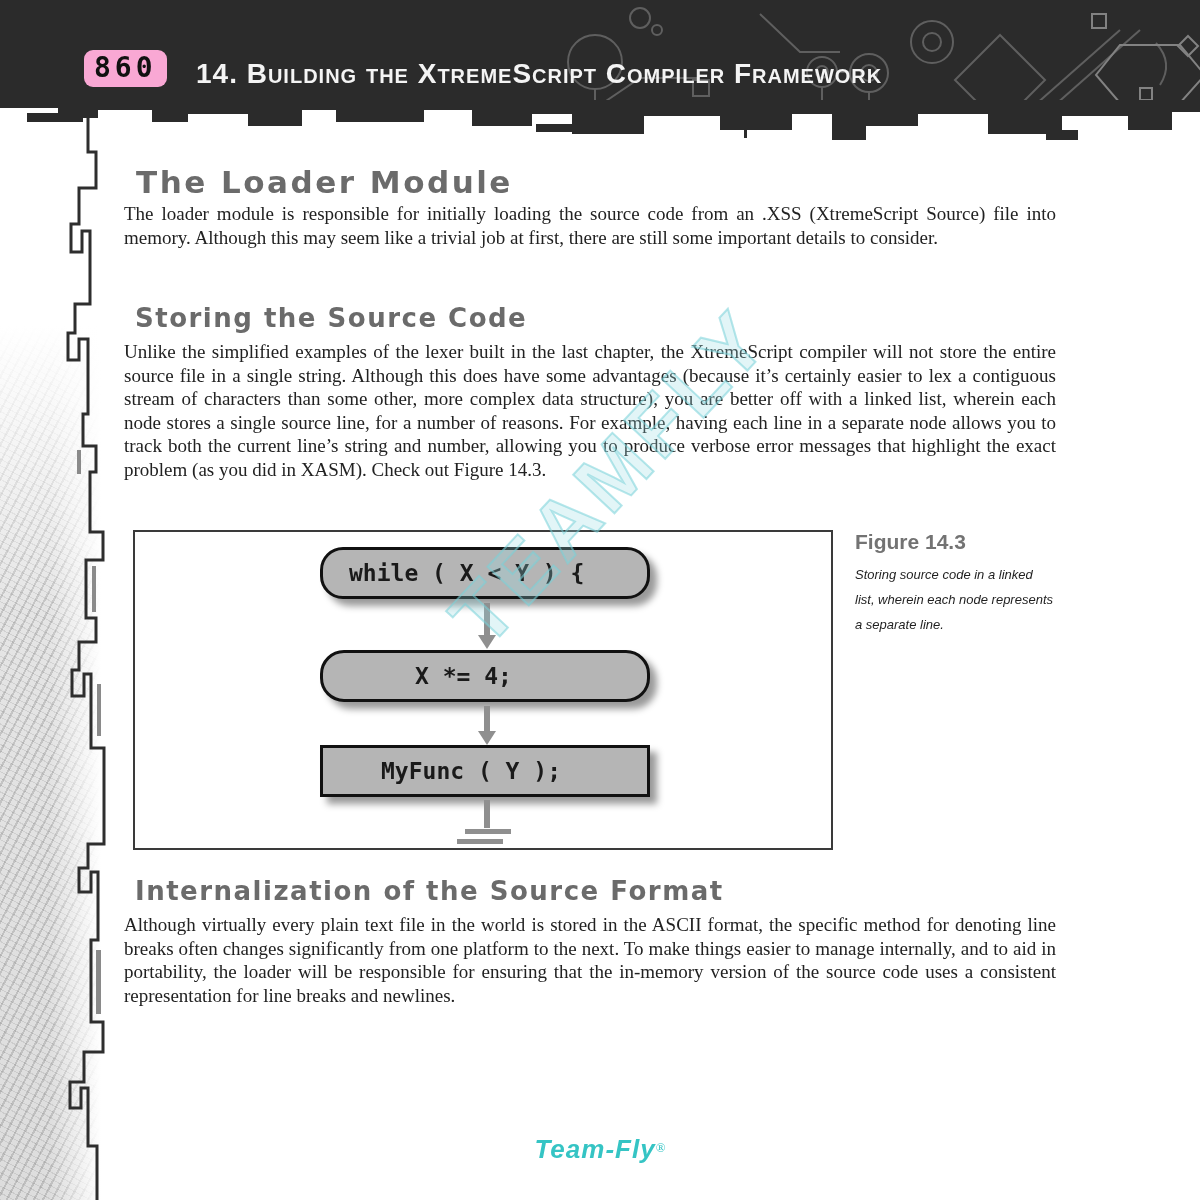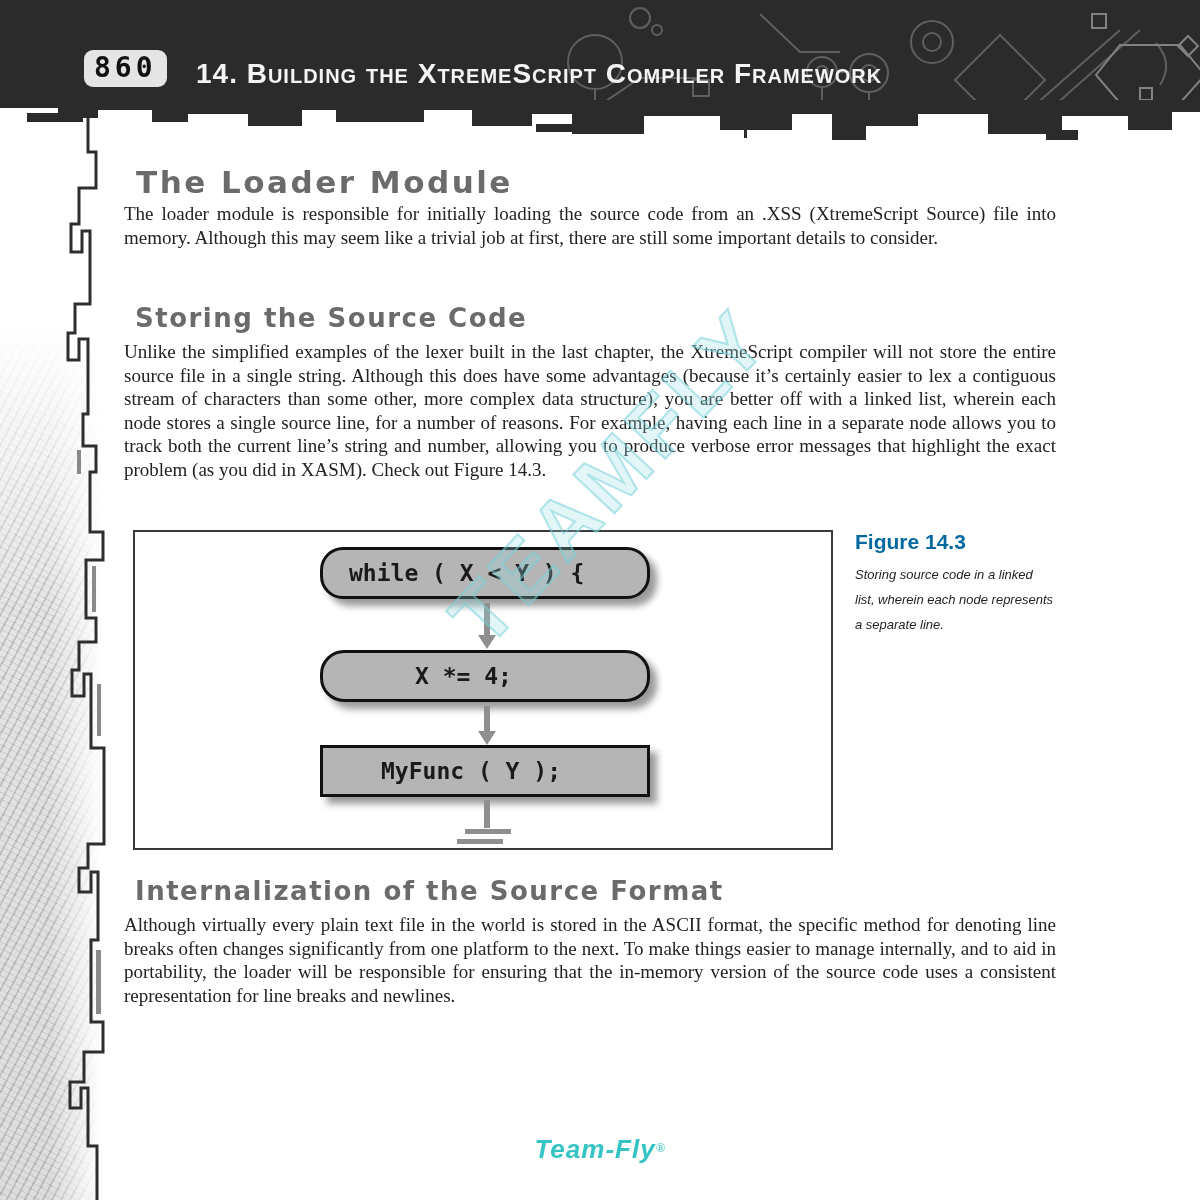--- a/index.html
+++ b/index.html
@@ -3,21 +3,21 @@
 <meta charset="utf-8">
 <style>
   html,body{margin:0;padding:0;}
   body{width:1200px;height:1200px;position:relative;overflow:hidden;background:#ffffff;
        font-family:"Liberation Serif",serif;}
 
   
   .header-bar{position:absolute;left:0;top:0;width:1200px;height:105px;background:#2b2b2b;z-index:3;}
   .circuit{position:absolute;left:0;top:0;z-index:1;}
   .skyline{position:absolute;left:0;top:100px;z-index:3;}
-  .page-num{position:absolute;left:84px;top:50px;z-index:4;background:#e5e5e5;color:#111;
+  .page-num{position:absolute;left:84px;top:50px;z-index:4;background:#f9a8d4;color:#111;
             border-radius:9px;padding:4px 10px 5px;font-family:"DejaVu Sans Mono",monospace;
             font-weight:bold;font-size:28px;letter-spacing:4px;line-height:1;}
   .chapter-title{position:absolute;left:196px;top:58px;z-index:4;color:#f4f4f4;
                  font-family:"Liberation Sans",sans-serif;font-weight:bold;font-size:28px;
                  font-variant:small-caps;letter-spacing:1px;white-space:nowrap;}
 
   
   .edge-svg{position:absolute;left:0;top:100px;z-index:2;}
   .left-texture{position:absolute;left:0;top:290px;width:112px;height:910px;z-index:0;
      background-image:
@@ -55,21 +55,21 @@
   .arrow .head{width:0;height:0;border-left:9px solid transparent;border-right:9px solid transparent;
                border-top:14px solid #8f8f8f;margin-left:-1px;}
   #arrow1{top:71px;} #arrow1 .stem{height:32px;}
   #arrow2{top:174px;} #arrow2 .stem{height:25px;}
   .term-stem{position:absolute;left:349px;top:268px;width:6px;height:28px;background:#8f8f8f;}
   .term-bar1{position:absolute;left:330px;top:297px;width:46px;height:5px;background:#8f8f8f;}
   .term-bar2{position:absolute;left:322px;top:307px;width:46px;height:5px;background:#8f8f8f;}
 
   .fig-caption{position:absolute;left:855px;top:530px;width:200px;z-index:2;
                font-family:"Liberation Sans",sans-serif;}
-  .fig-label{font-weight:bold;font-size:21px;color:#0369a1;margin-bottom:8px;}
+  .fig-label{font-weight:bold;font-size:21px;color:#737373;margin-bottom:8px;}
   .fig-text{font-style:italic;font-size:13px;line-height:25px;color:#1f1f1f;}
 
   
   .watermark{position:absolute;left:330px;top:430px;width:560px;text-align:center;z-index:6;
              transform:rotate(-47deg);pointer-events:none;
              font-family:"Liberation Sans",sans-serif;font-weight:bold;font-size:82px;
              letter-spacing:6px;color:rgba(150,220,225,0.28);
              -webkit-text-stroke:2px rgba(120,210,216,0.55);}
 
   

